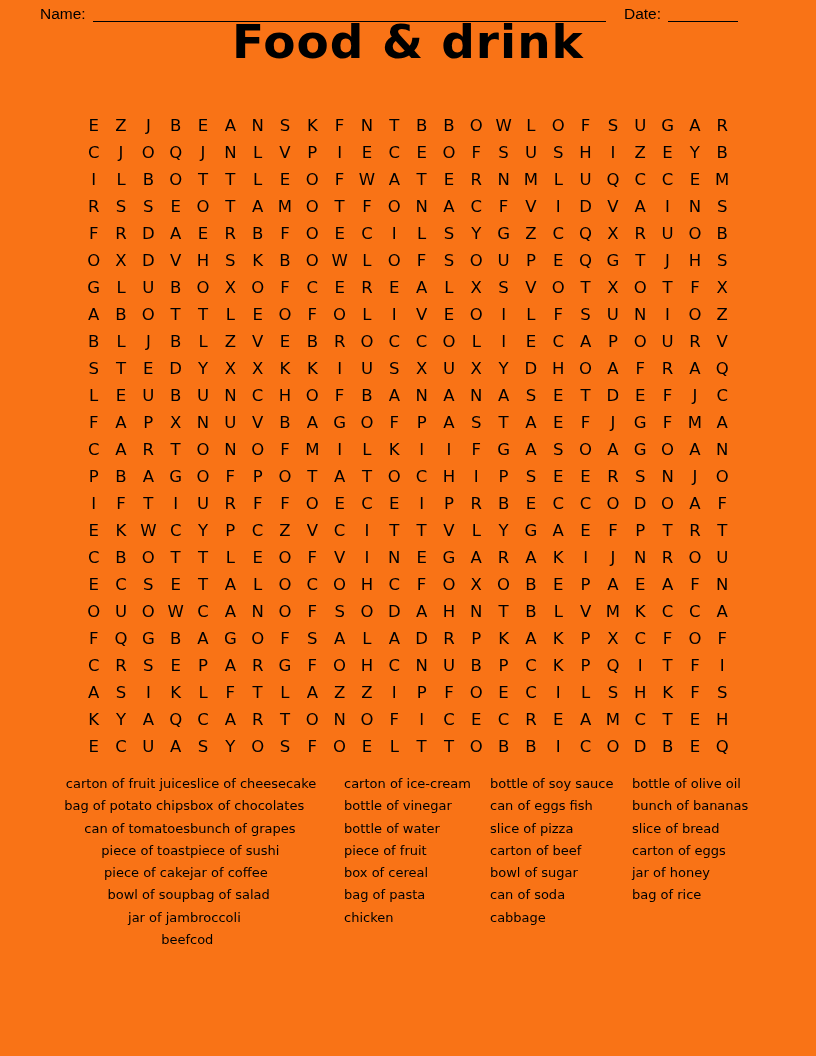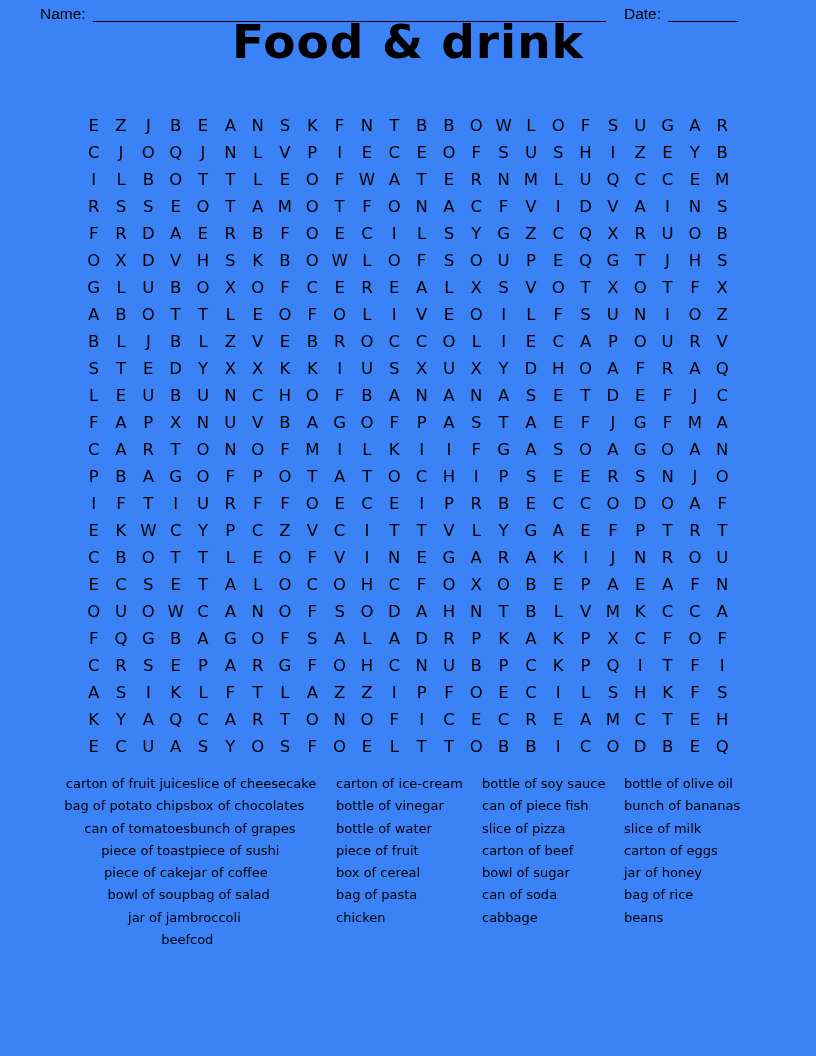--- a/index.html
+++ b/index.html
@@ -1,17 +1,17 @@
 <!DOCTYPE html>
 <html><head>
 <meta charset="utf-8">
 <style>
   html, body { margin:0; padding:0; background:#ffffff; }
   .page {
-    position:relative; width:816px; height:1056px; background:#3b82f6;
+    position:relative; width:816px; height:1056px; background:#f97316;
     color:#000000; font-family:"DejaVu Sans", sans-serif; overflow:hidden;
   }
   
   .header {
     position:absolute; top:4px; left:40px; right:78px;
     display:flex; align-items:flex-end;
     font-family:"Liberation Sans", sans-serif; font-size:15.5px;
   }
   .hdr-label { white-space:nowrap; padding-bottom:1px; }
   .name-line {
@@ -39,21 +39,21 @@
     font-family:"DejaVu Sans", sans-serif;
   }
   
   .words {
     position:absolute; top:773px; left:48px; right:36px;
     display:flex; align-items:flex-start;
   }
   .word-col { font-size:13px; line-height:22.3px; white-space:nowrap; }
   .word-col:nth-child(1){ width:142px;text-align:right; }
   .word-col:nth-child(2){ width:146px; }
-  .word-col:nth-child(3){ width:146px; }
+  .word-col:nth-child(3){ width:146px;margin-left:8px; }
   .word-col:nth-child(4){ width:142px; }
   .word-col:nth-child(5){ flex:1; }
   .word-item { display:block; }
 </style>
 </head>
 <body>
 
 <div class="page">
 
   <div class="header">
@@ -717,31 +717,30 @@
         <span class="word-item">carton of ice-cream</span>
         <span class="word-item">bottle of vinegar</span>
         <span class="word-item">bottle of water</span>
         <span class="word-item">piece of fruit</span>
         <span class="word-item">box of cereal</span>
         <span class="word-item">bag of pasta</span>
         <span class="word-item">chicken</span>
       </div>
       <div class="word-col">
         <span class="word-item">bottle of soy sauce</span>
-        <span class="word-item">can of piece fish</span>
+        <span class="word-item">can of eggs fish</span>
         <span class="word-item">slice of pizza</span>
         <span class="word-item">carton of beef</span>
         <span class="word-item">bowl of sugar</span>
         <span class="word-item">can of soda</span>
         <span class="word-item">cabbage</span>
       </div>
       <div class="word-col">
         <span class="word-item">bottle of olive oil</span>
         <span class="word-item">bunch of bananas</span>
-        <span class="word-item">slice of milk</span>
+        <span class="word-item">slice of bread</span>
         <span class="word-item">carton of eggs</span>
         <span class="word-item">jar of honey</span>
         <span class="word-item">bag of rice</span>
-        <span class="word-item">beans</span>
       </div>
     </div>
 
 </div>
 
 </body></html>

